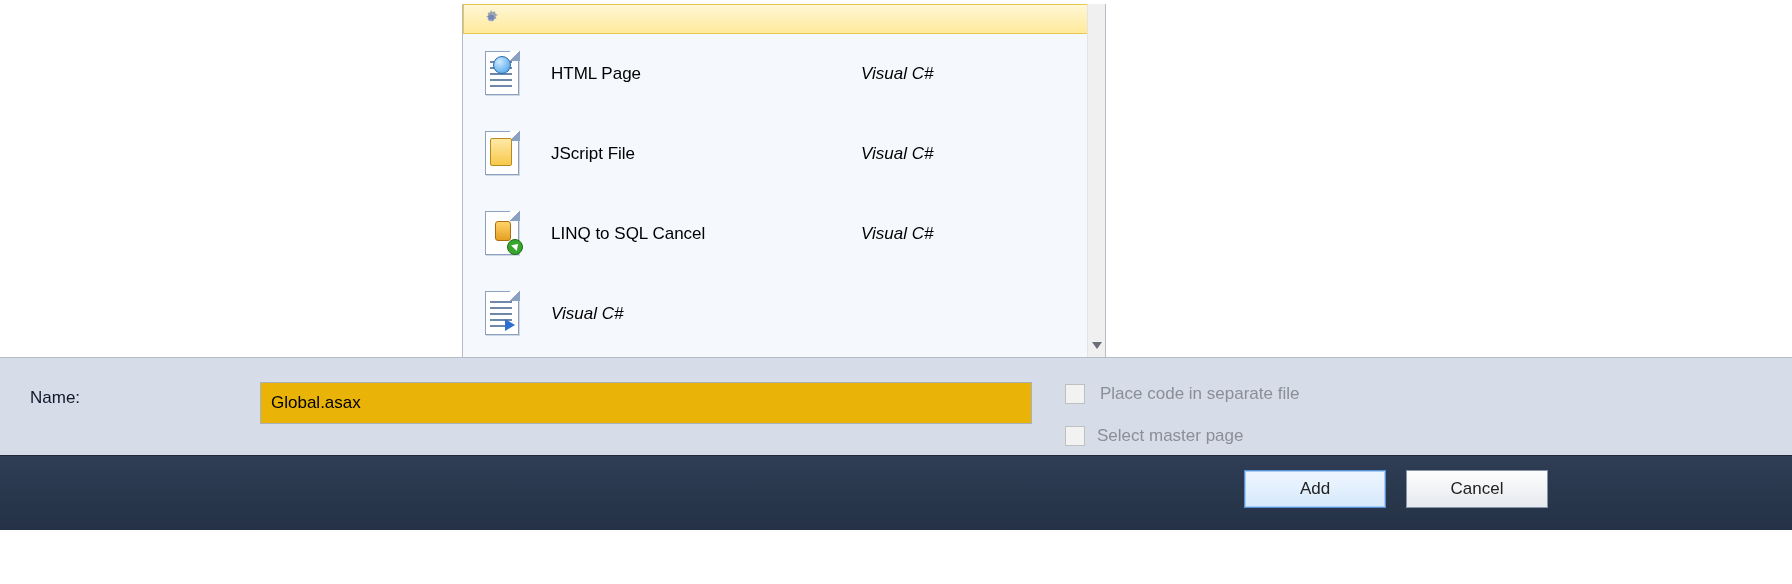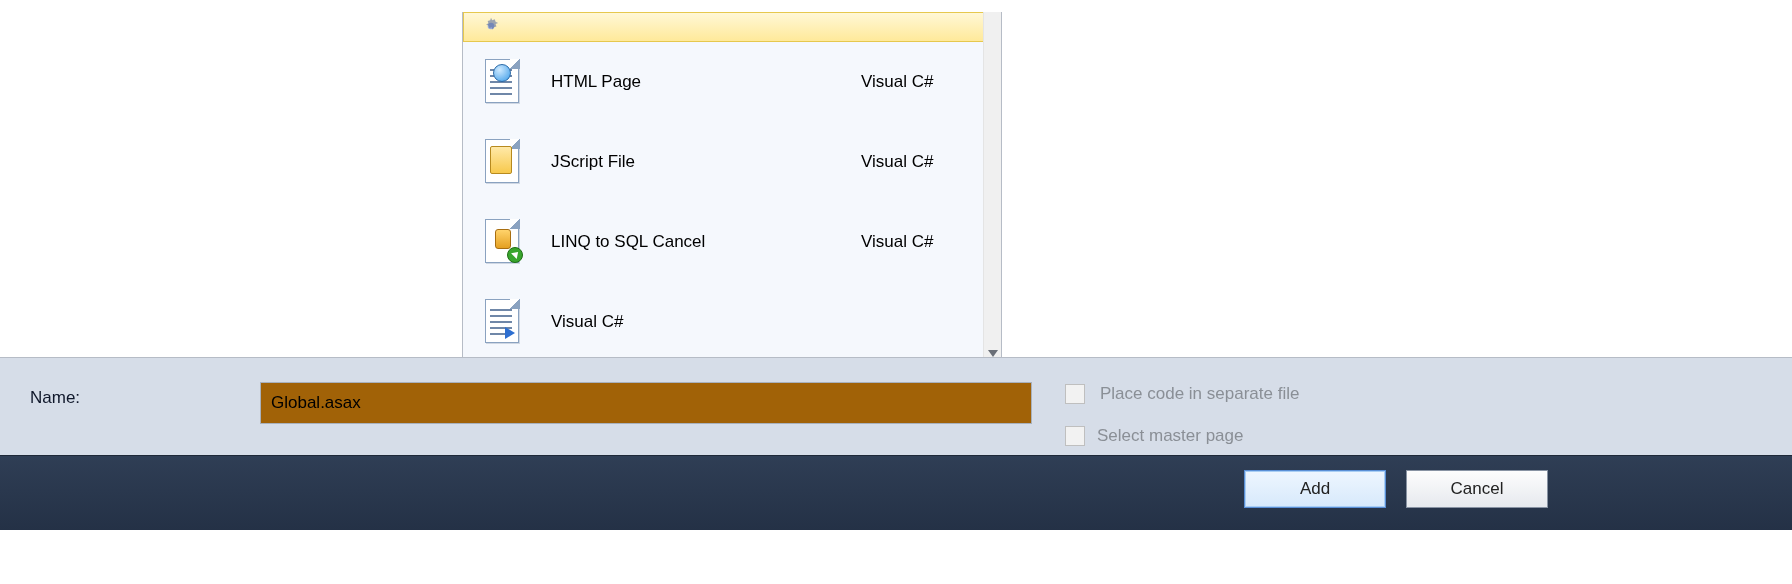--- a/index.html
+++ b/index.html
@@ -17,22 +17,22 @@
   .top-area {
     position: absolute;
     left: 0; top: 0;
     width: 1792px;
     height: 360px;
     background: #fff;
   }
   .template-list {
     position: absolute;
     left: 462px;
-    top: 12px;
-    width: 540px;
+    top: 4px;
+    width: 644px;
     height: 355px;
     border: 1px solid #b6bcc6;
     border-top: none;
     background: #f5f8fd;
     overflow: hidden;
   }
   .template-scroll {
     position: absolute;
     right: 0; top: 0;
     width: 18px; height: 353px;
@@ -61,20 +61,21 @@
   .template-item .icon-cell {
     width: 70px; height: 60px;
     display:flex; align-items:center; justify-content:flex-start;
   }
   .template-item.selected .icon-cell { height: 26px; width:70px; }
   .template-item .label {
     flex: 0 0 310px;
   }
   .template-item .lang {
     flex: 0 0 140px;
+    font-style: italic;
   }
 
   
   .mid-bar {
     position: absolute;
     left: 0;
     top: 357px;
     width: 1792px;
     height: 98px;
     background: #d6dde8;
@@ -87,21 +88,21 @@
     font-size: 17px;
     color: #0f172a;
   }
   .name-input {
     position: absolute;
     left: 260px;
     top: 24px;
     width: 772px;
     height: 36px;
     border: 1px solid #a9b1bd;
-    background: #a16207;
+    background: #eab308;
     font-size: 17px;
     padding: 20px 10px;
     outline: none;
   }
   .chk-row {
     position: absolute;
     display: flex;
     align-items: center;
     gap: 12px;
     color: #8a8f96;

